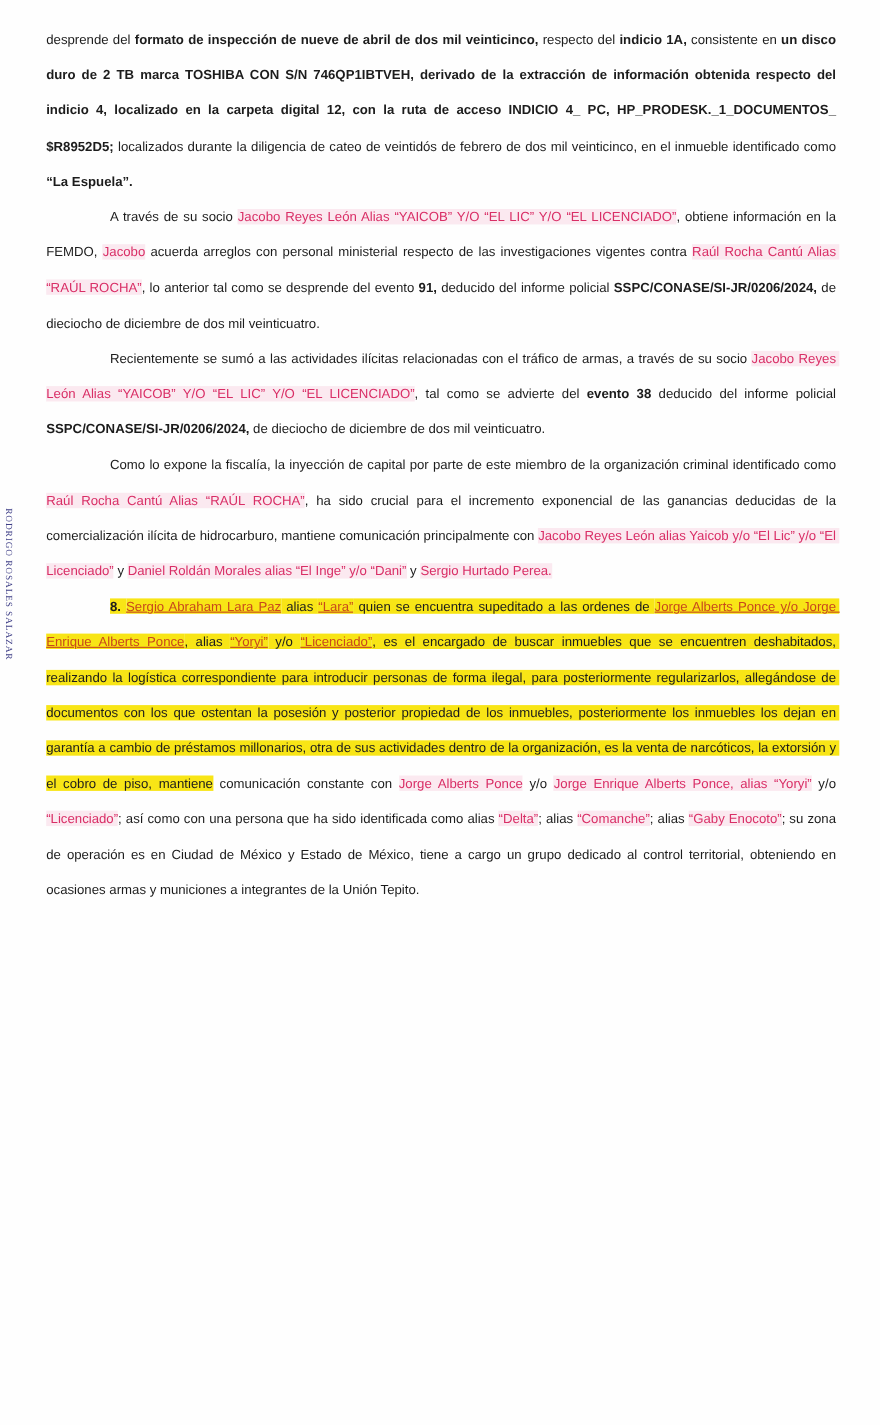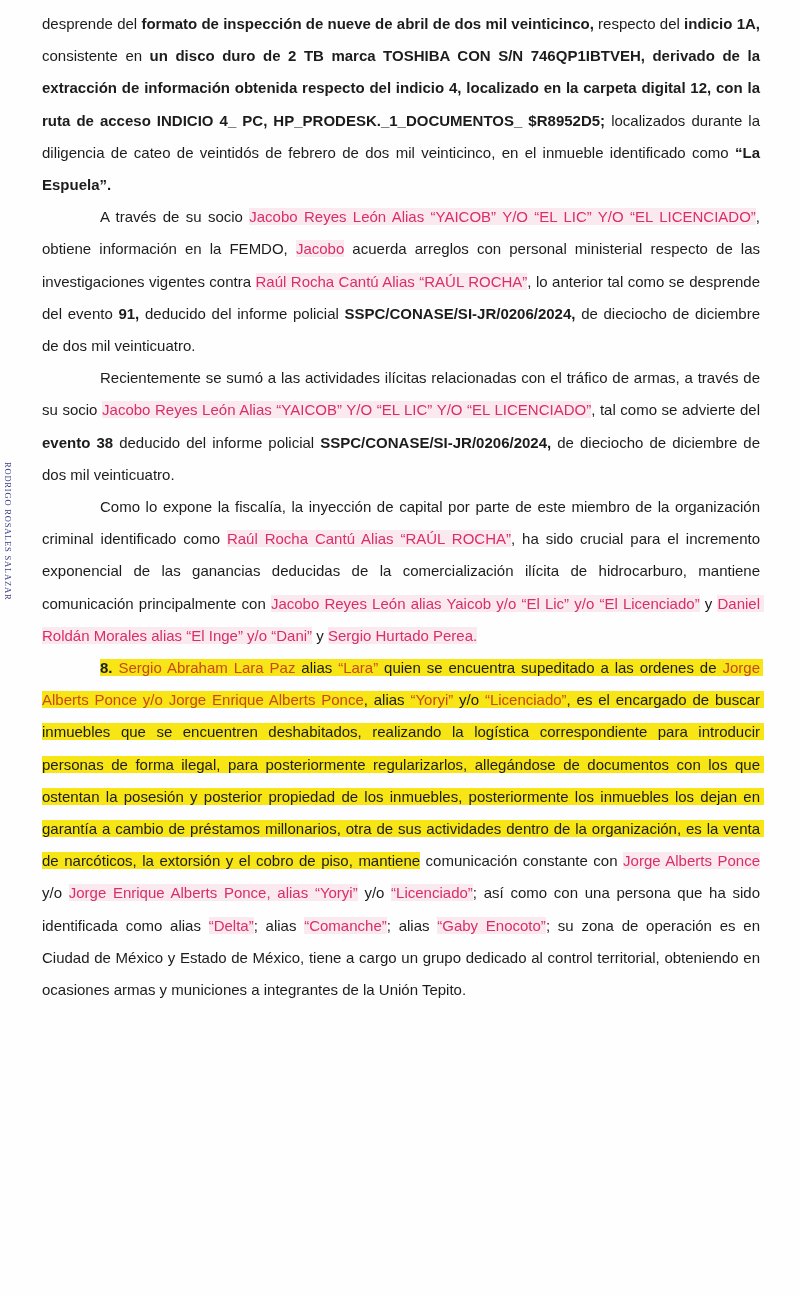--- a/index.html
+++ b/index.html
@@ -10,42 +10,42 @@
     width: 800px;
     height: 1295px;
     background: var(--pagebg, #ffffff);
     overflow: hidden;
     font-family: "Liberation Sans", sans-serif;
   }
 
   .doc {
     position: absolute;
     left: 42px;
-    top: 8px;
+    top: 20px;
     width: 718px;
     color: var(--text, #1c1c1c);
-    font-size: 15px;
+    font-size: 12px;
     line-height: 32.2px;
     text-align: justify;
   }
 
   .para { margin: 0; text-align: justify; }
   .para.indent { text-indent: 58px; }
 
   .run { white-space: pre-wrap; }
   .b { font-weight: 700; }
 
   
   .red  { color: var(--red); background: var(--red_halo); }
 
   
   .hl { background: var(--highlight); }
 
   
-  .hlred { color: var(--hlred); }
+  .hlred { color: var(--hlred); text-decoration: underline; }
 
   
   .margin-note {
     position: absolute;
     left: 3px;
     top: 462px;
     writing-mode: vertical-rl;
     font-size: 8.5px;
     letter-spacing: 0.8px;
     color: var(--margin, #3c3c85);

